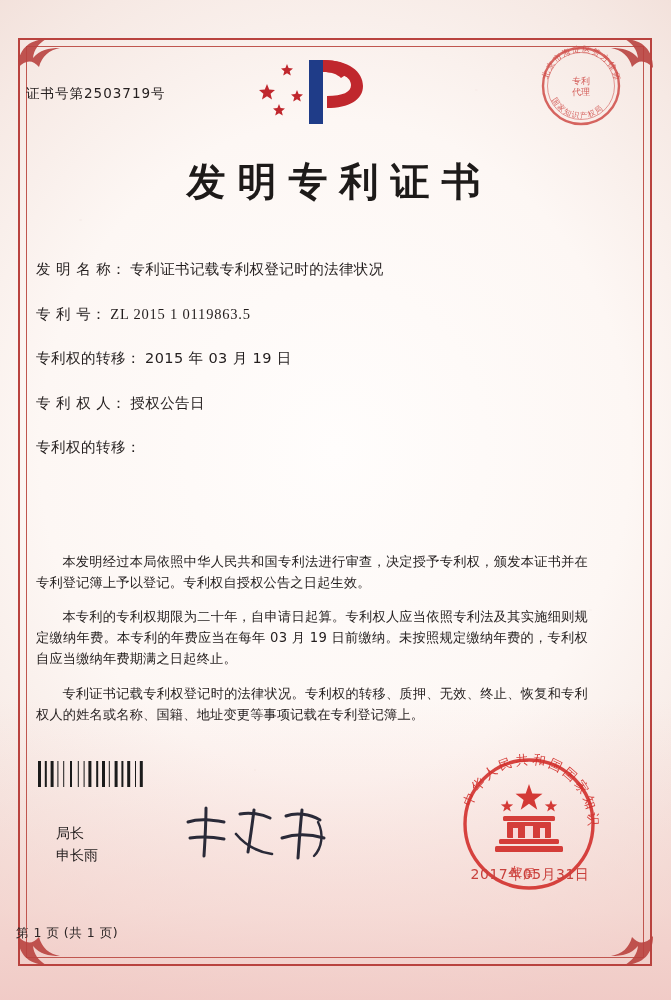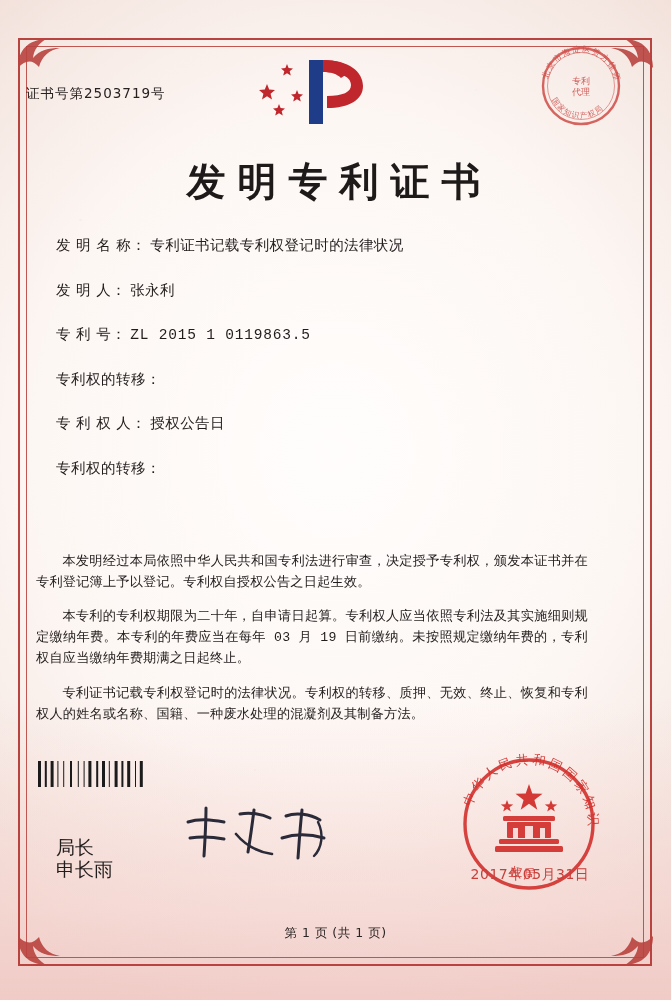--- a/index.html
+++ b/index.html
@@ -104,52 +104,50 @@
     letter-spacing: 12px;
     color: #1d1a19;
     font-family: "DejaVu Sans", "Liberation Sans", sans-serif;
     text-indent: 12px;
   }
 
   
   .fields {
     position: absolute;
     left: 36px;
-    top: 236px;
+    top: 260px;
     width: 545px;
-    margin-left: 20px;
   }
   .field-row {
     display: flex;
     align-items: baseline;
     margin-bottom: 25.5px;
     font-size: 14.5px;
     color: #221d1d;
   }
   .field-label {
     white-space: nowrap;
     letter-spacing: 0.5px;
   }
   .field-value {
     margin-left: 4px;
     letter-spacing: 0.4px;
   }
   .field-value.mono {
-    font-family: Liberation Mono, monospace;
+    font-family: Liberation Serif, serif;
     letter-spacing: 0.8px;
   }
 
   
   .paras {
     position: absolute;
     left: 36px;
     top: 538px;
     width: 552px;
     color: #221d1d;
-    font-family: Liberation Mono, monospace;
   }
   .para {
     font-size: 13.2px;
     line-height: 21px;
     text-indent: 2em;
     margin-bottom: 7px;
     text-align: justify;
     letter-spacing: 0.2px;
   }
 
@@ -179,43 +177,42 @@
     font-size: 14px;
     color: #c8403c;
     letter-spacing: 0.5px;
   }
 
   
   .sig-block {
     position: absolute;
     left: 56px;
     top: 822px;
-    font-size: 19px;
+    font-size: 14px;
     color: #221d1d;
     line-height: 22px;
-    margin-top: 14px;
   }
   .signature {
     position: absolute;
     left: 178px;
     top: 800px;
     width: 160px;
     height: 70px;
   }
 
   
   .footer {
     position: absolute;
     left: 0;
     right: 0;
     top: 925px;
-    text-align: center;
     font-size: 12.5px;
     color: #2b2525;
     letter-spacing: 0.5px;
+    padding-left: 16px;
   }
 
   
   .noise {
     position: absolute;
     inset: 0;
     pointer-events: none;
     opacity: .35;
     background-image:
       radial-gradient(circle at 12% 22%, rgba(200,160,150,.18) 0 1px, transparent 1.5px),
@@ -291,43 +288,40 @@
   </div>
 
   <div class="doc-title">发明专利证书</div>
 
   <div class="fields">
     <div class="field-row">
       <span class="field-label">发 明 名 称：</span>
       <span class="field-value">专利证书记载专利权登记时的法律状况</span>
     </div>
     <div class="field-row">
-      <span class="field-label">发 明 人：</span>
-      <span class="field-value">张永利</span>
-    </div>
-    <div class="field-row">
       <span class="field-label">专 利 号：</span>
       <span class="field-value mono">ZL 2015 1 0119863.5</span>
     </div>
     <div class="field-row">
       <span class="field-label">专利权的转移：</span>
+      <span class="field-value">2015 年 03 月 19 日</span>
     </div>
     <div class="field-row">
       <span class="field-label">专 利 权 人：</span>
       <span class="field-value">授权公告日</span>
     </div>
     <div class="field-row">
       <span class="field-label">专利权的转移：</span>
     </div>
   </div>
 
   <div class="paras">
     <p class="para">本发明经过本局依照中华人民共和国专利法进行审查，决定授予专利权，颁发本证书并在专利登记簿上予以登记。专利权自授权公告之日起生效。</p>
     <p class="para">本专利的专利权期限为二十年，自申请日起算。专利权人应当依照专利法及其实施细则规定缴纳年费。本专利的年费应当在每年 03 月 19 日前缴纳。未按照规定缴纳年费的，专利权自应当缴纳年费期满之日起终止。</p>
-    <p class="para">专利证书记载专利权登记时的法律状况。专利权的转移、质押、无效、终止、恢复和专利权人的姓名或名称、国籍、一种废水处理的混凝剂及其制备方法。</p>
+    <p class="para">专利证书记载专利权登记时的法律状况。专利权的转移、质押、无效、终止、恢复和专利权人的姓名或名称、国籍、地址变更等事项记载在专利登记簿上。</p>
   </div>
 
   <div class="barcode">
     <svg id="barcode-svg" width="190" height="26" viewBox="0 0 190 26">
         <rect x="0" y="0" width="3" height="26" fill="#1b1b1b"></rect>
         <rect x="6.800000000000001" y="0" width="2" height="26" fill="#1b1b1b"></rect>
         <rect x="12.600000000000001" y="0" width="3" height="26" fill="#1b1b1b"></rect>
         <rect x="19.4" y="0" width="1" height="26" fill="#1b1b1b"></rect>
         <rect x="25.199999999999996" y="0" width="1" height="26" fill="#1b1b1b"></rect>
         <rect x="31.999999999999993" y="0" width="2" height="26" fill="#1b1b1b"></rect>

